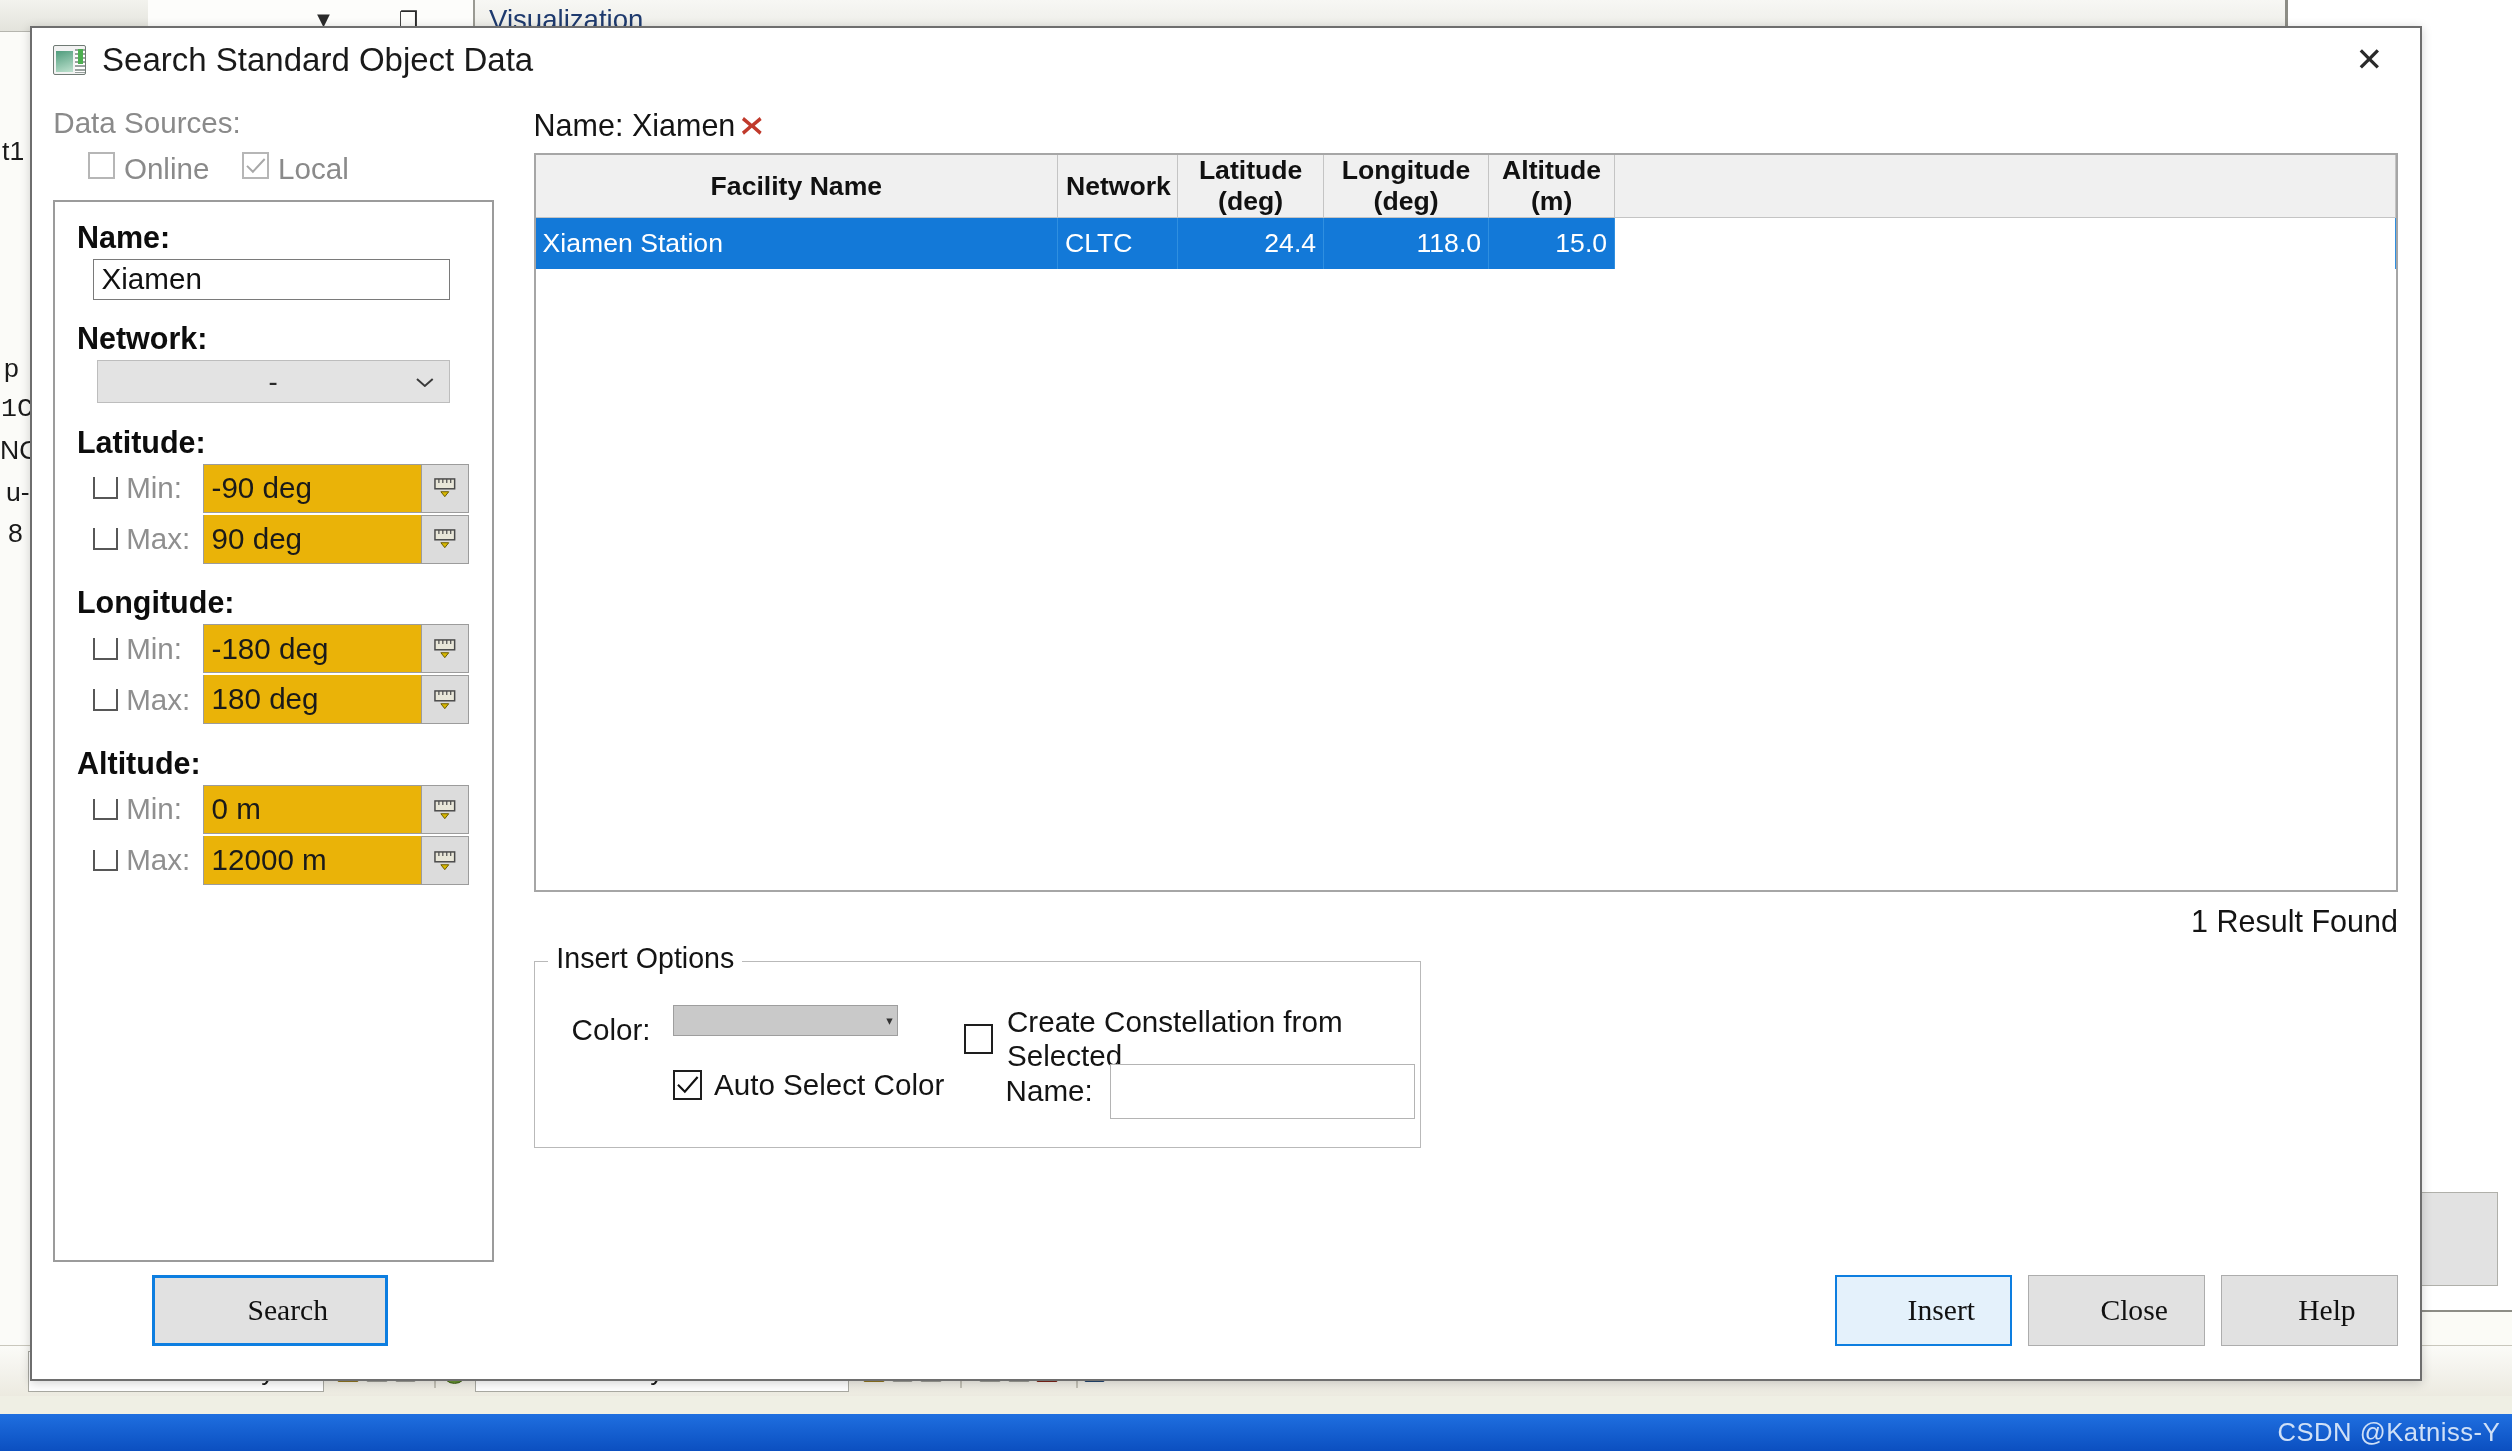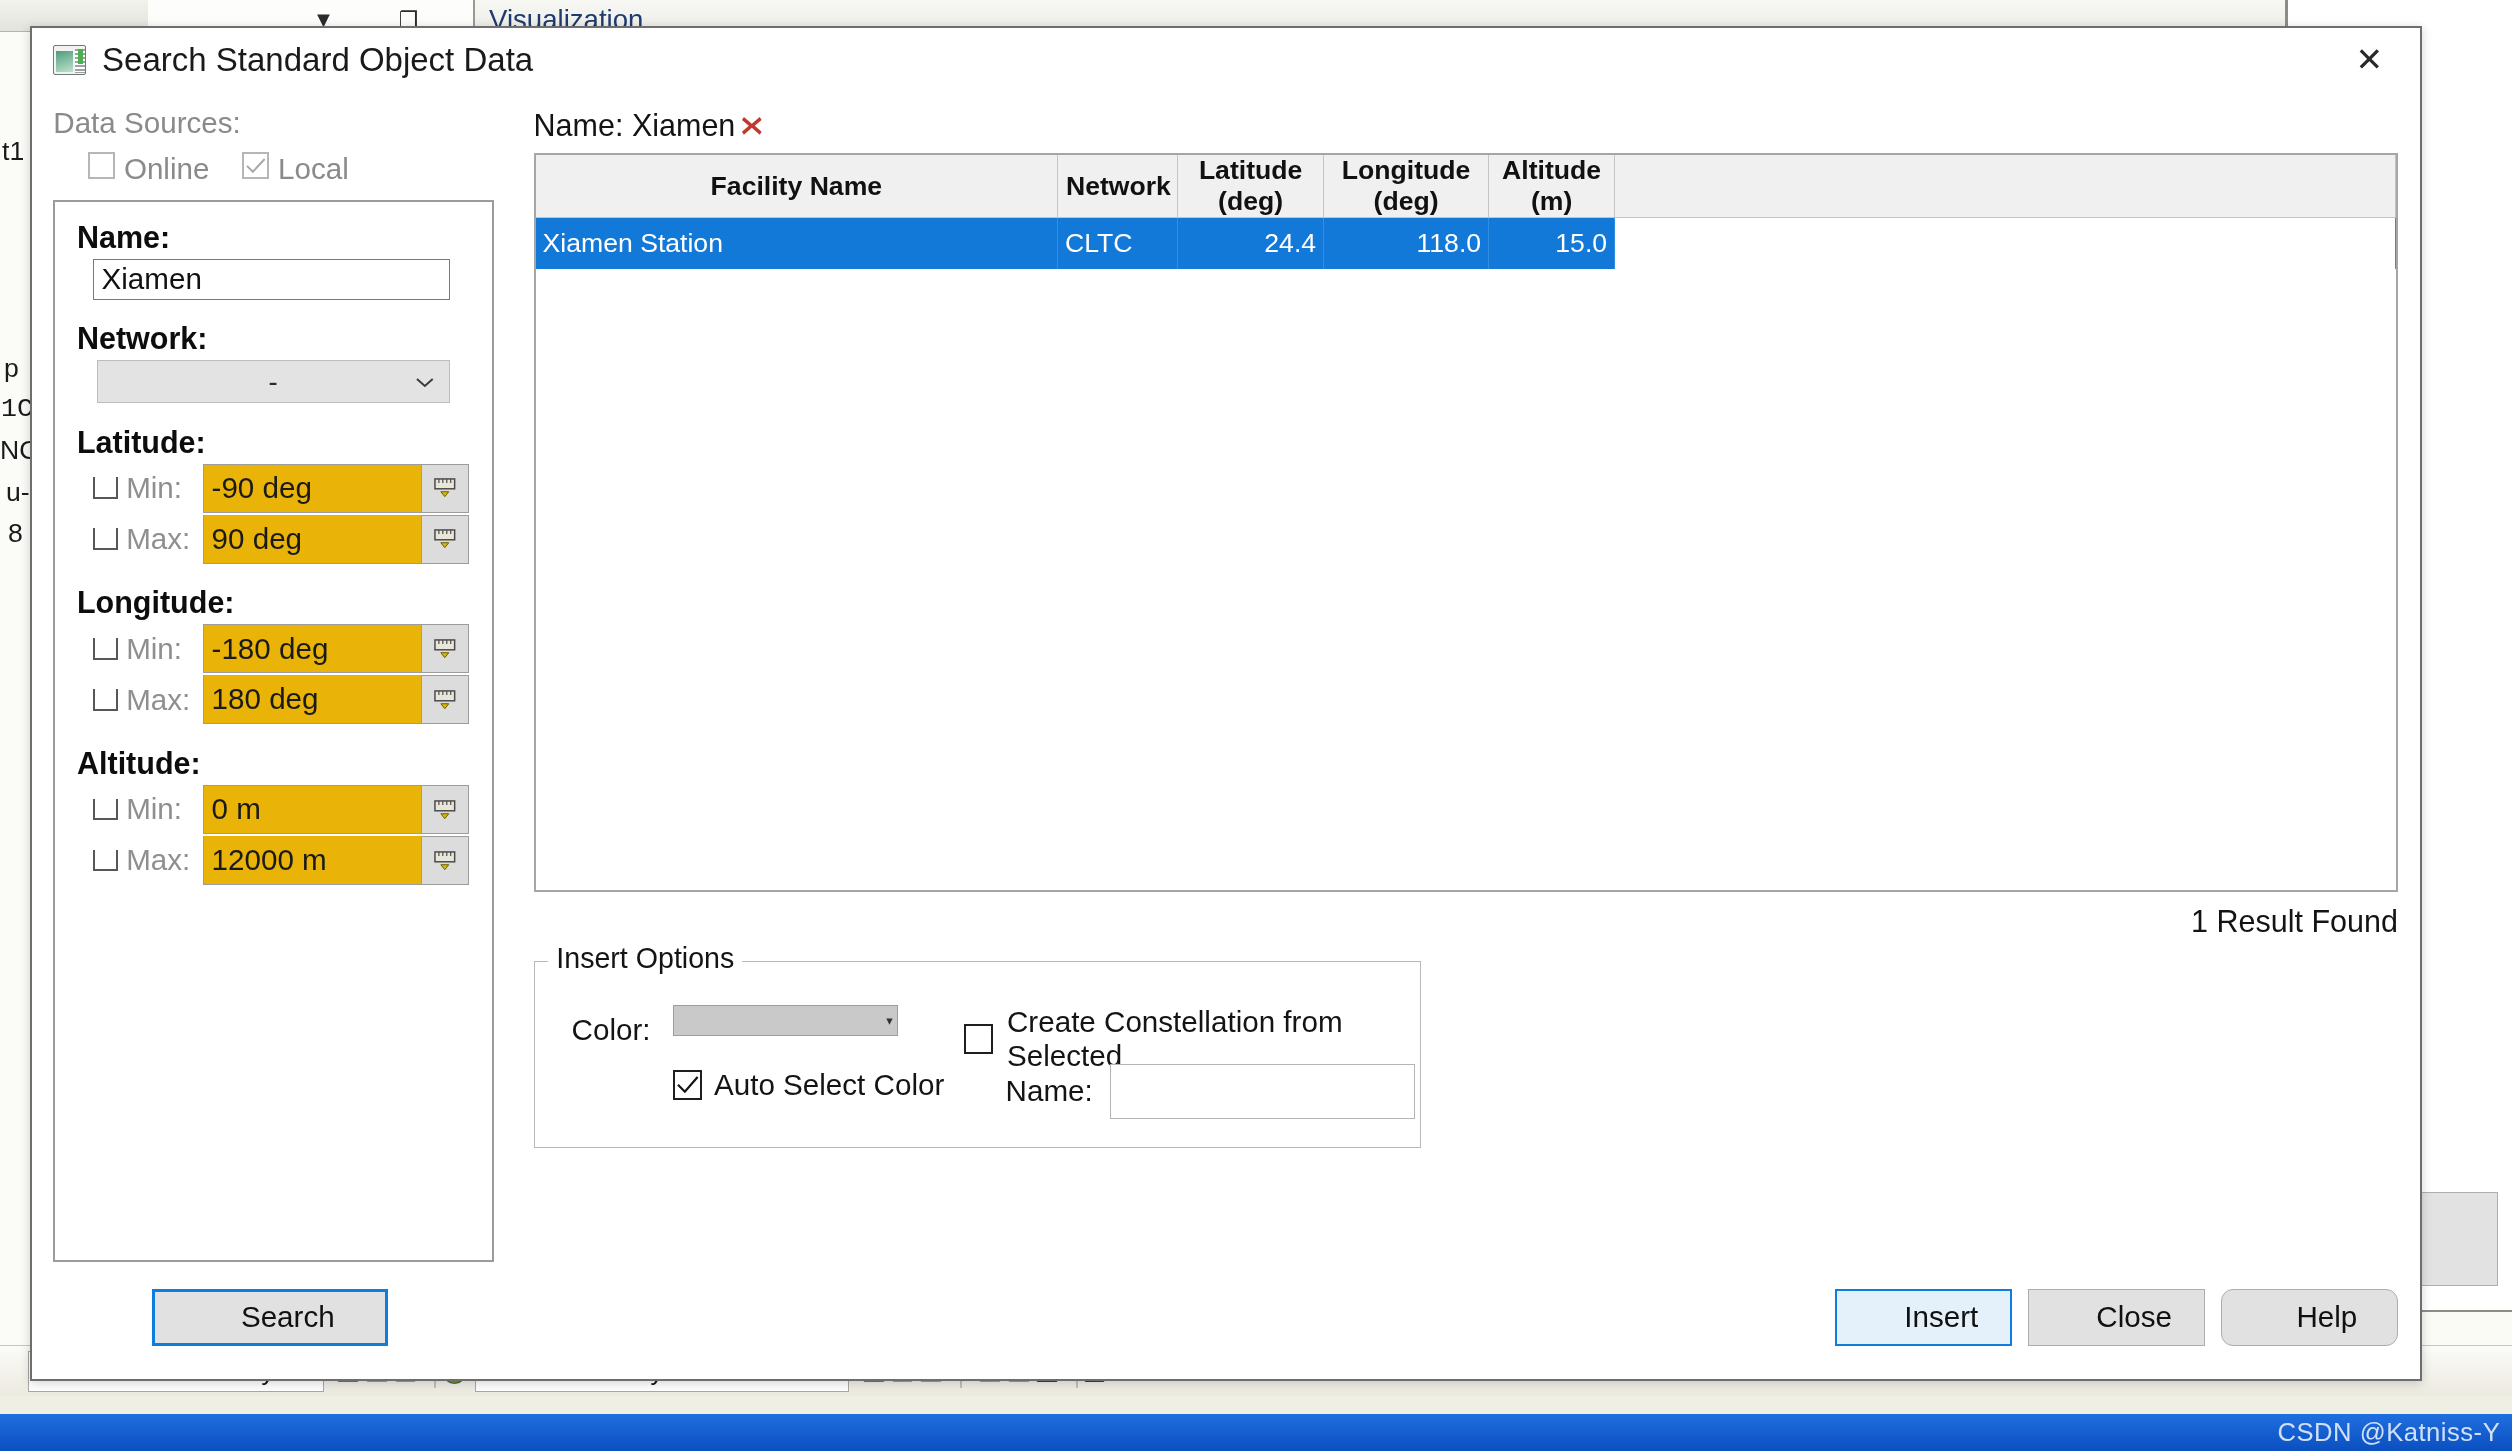--- a/index.html
+++ b/index.html
@@ -196,23 +196,23 @@
     width: 47px; height: 49px; background: #dcdcdc; border: 1px solid #9c9c9c;
     border-left: none; display: flex; align-items: center; justify-content: center;
     cursor: pointer;
   }
   .ruler-svg { display: block; }
 
   .search-btn-wrap {
     position: absolute; left: 99px; bottom: 33px;
   }
   .btn {
-    height: 57px; background: #e1e1e1; border: 1px solid #adadad;
+    height: 71px; background: #e1e1e1; border: 1px solid #adadad;
     font-size: 29.6px; color: #111; display: flex; align-items: center;
-    justify-content: center; cursor: pointer; font-family: Liberation Sans, sans-serif; padding-left: 35px;
+    justify-content: center; cursor: pointer; font-family: Liberation Serif, serif; padding-left: 35px;
   }
   .btn.focus { border: 3px solid #0d7ee0; }
   .btn.default { background: #e4f1fb; border: 2px solid #0d7ee0; }
 
   
   .right-col { position: absolute; left: 502px; top: 0; right: 21.7px; bottom: 0; }
   .name-line {
     margin-top: 15.8px; font-size: 30.5px; color: #141414;
     display: flex; align-items: center; gap: 3.9px;
   }
@@ -577,19 +577,19 @@
 
         <div class="cc-name">
           <span>Name:</span>
           <span class="cc-name-input" title=""></span>
         </div>
       </div>
 
       <div class="bottom-btns">
         <div class="btn default" style="width:177px;">Insert</div>
         <div class="btn" style="width:177px;">Close</div>
-        <div class="btn" style="width:177px;border-radius:12px;">Help</div>
+        <div class="btn" style="width:177px;">Help</div>
       </div>
 
     </div>
   </div>
 </div>
 
 
 </body></html>

